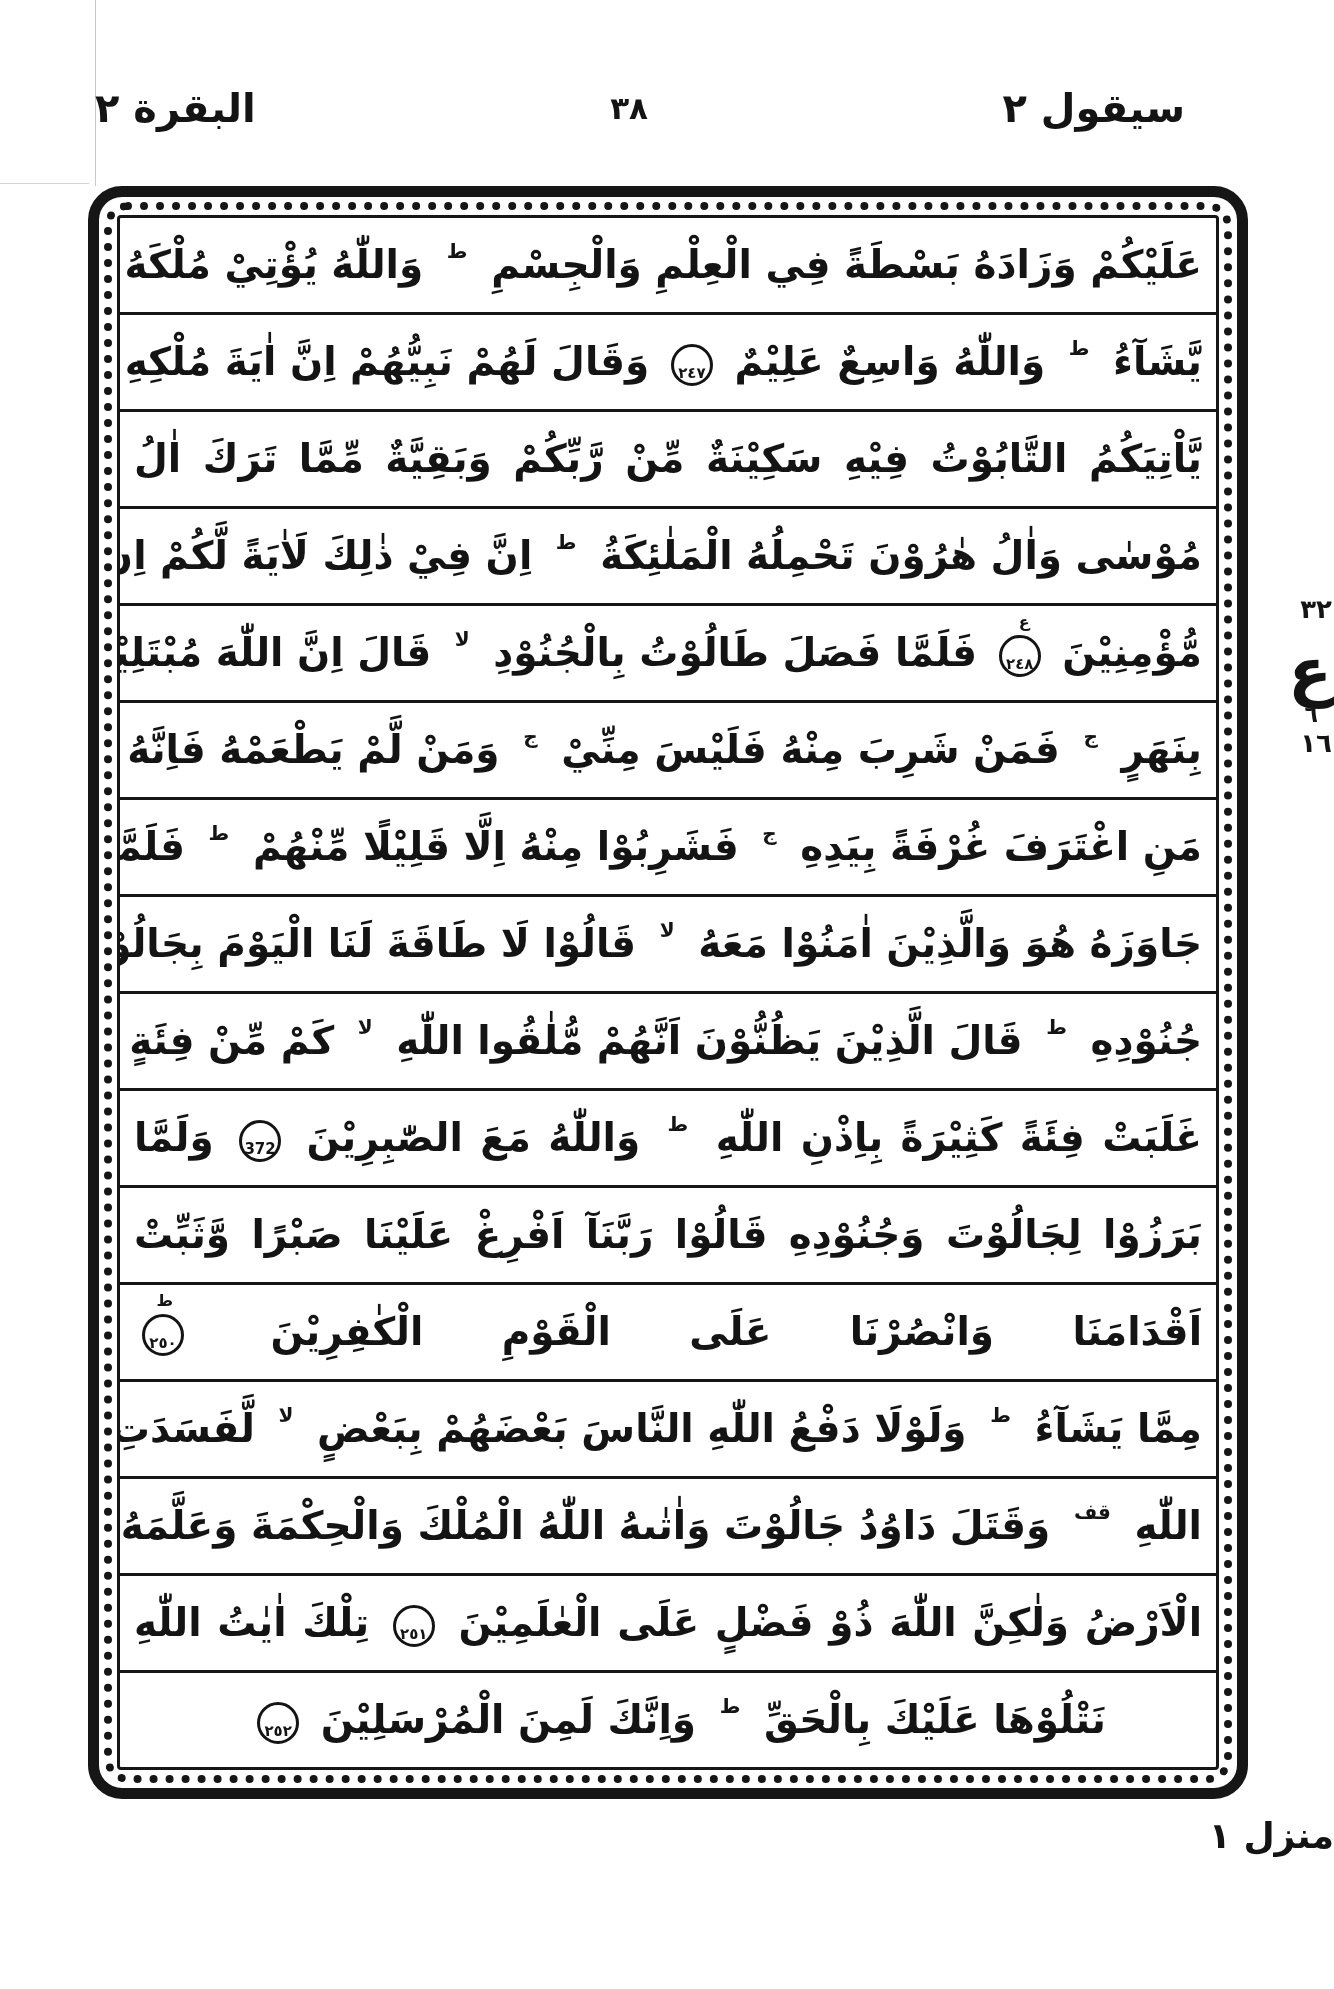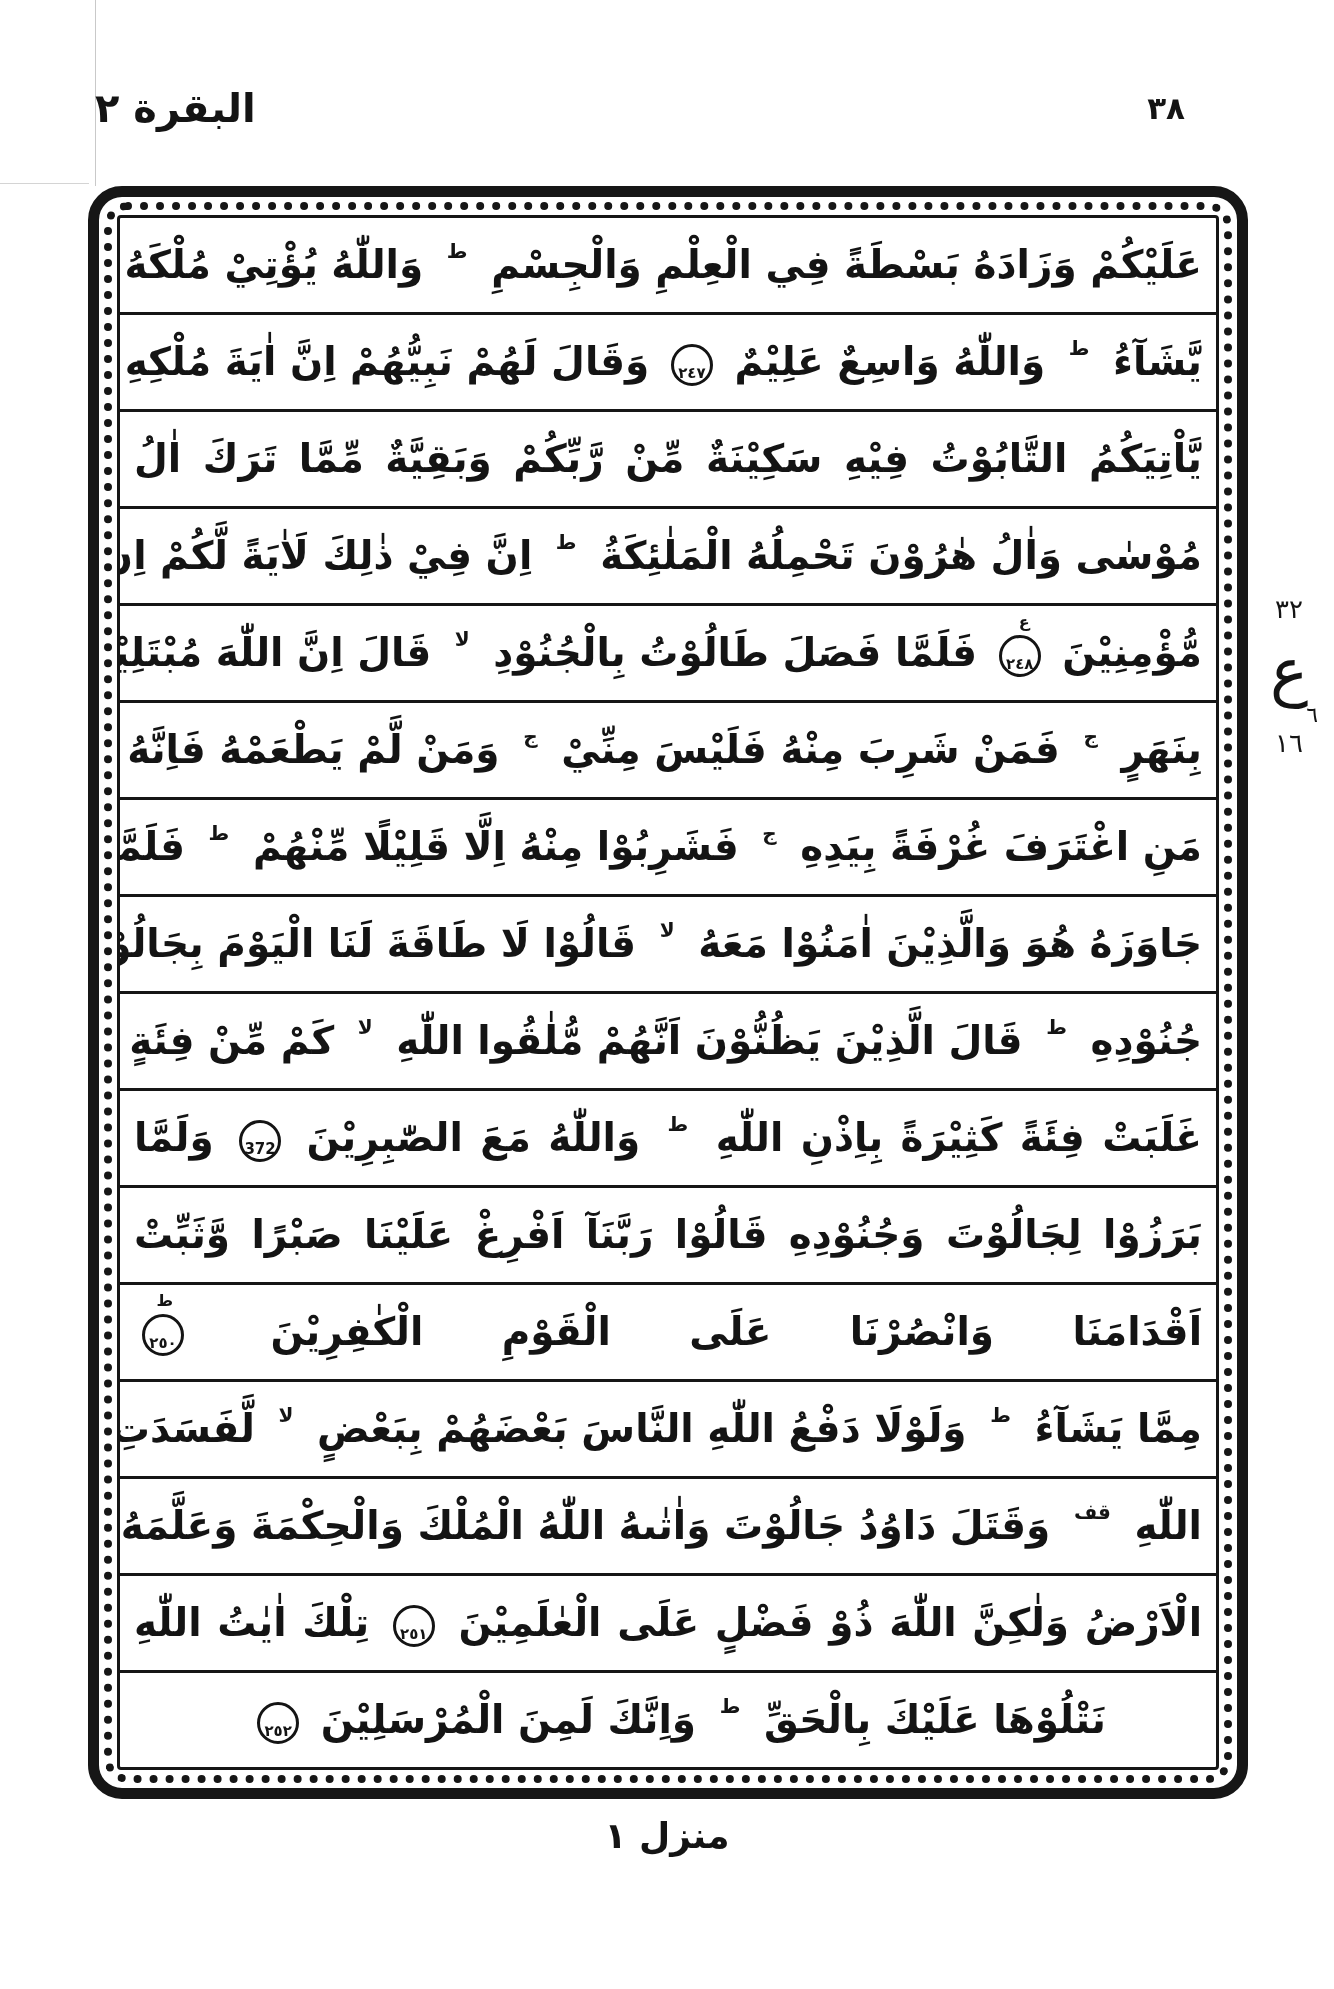--- a/index.html
+++ b/index.html
@@ -64,43 +64,44 @@
     line-height:36px;text-align:center;text-align-last:center;
   }
   .ayah-num{font-size:15px;font-weight:bold;display:inline-block;line-height:36px;}
   .ayah-sup{
     position:absolute;top:-26px;right:8px;font-size:16px;font-weight:bold;line-height:normal;
   }
 
   
   .ruku-marker{
     position:absolute;left:1246px;top:592px;width:86px;
-    text-align:center;font-weight:normal;direction:rtl;
+    font-weight:bold;direction:rtl;
   }
   .ruku-top{font-size:26px;line-height:34px;}
   .ruku-ain-wrap{position:relative;height:96px;}
   .ruku-ain{font-size:64px;line-height:90px;}
   .ruku-mid{position:absolute;right:14px;bottom:-4px;font-size:22px;line-height:22px;}
   .ruku-bottom{font-size:26px;line-height:34px;margin-top:4px;}
 
   
   .footer{
     position:absolute;top:1806px;left:0;right:0;
-    text-align:center;font-size:36px;font-weight:bold;line-height:60px;
+    font-size:36px;font-weight:bold;line-height:60px;
   }
 </style>
 </head>
 <body>
 
 <div class="page">
 
   <div class="scan-line-v"></div>
   <div class="scan-line-h"></div>
 
   <header class="header">
+    <div class="h-right">سيقول ٢</div>
     <div class="h-center">٣٨</div>
     <div class="h-left">البقرة ٢</div>
   </header>
 
   <div class="frame">
     <div class="frame-beads">
       <div class="frame-inner" id="lines">
           <div class="text-line"><span class="seg">عَلَيْكُمْ وَزَادَهُ بَسْطَةً فِي الْعِلْمِ وَالْجِسْمِ</span> <span class="waqf">ط</span> <span class="seg">وَاللّٰهُ يُؤْتِيْ مُلْكَهُ مَنْ</span> </div>
           <div class="text-line"><span class="seg">يَّشَآءُ</span> <span class="waqf">ط</span> <span class="seg">وَاللّٰهُ وَاسِعٌ عَلِيْمٌ</span> <span class="ayah"><span class="ayah-num">٢٤٧</span></span> <span class="seg">وَقَالَ لَهُمْ نَبِيُّهُمْ اِنَّ اٰيَةَ مُلْكِهِ اَنْ</span> </div>
           <div class="text-line"><span class="seg">يَّاْتِيَكُمُ التَّابُوْتُ فِيْهِ سَكِيْنَةٌ مِّنْ رَّبِّكُمْ وَبَقِيَّةٌ مِّمَّا تَرَكَ اٰلُ</span> </div>

